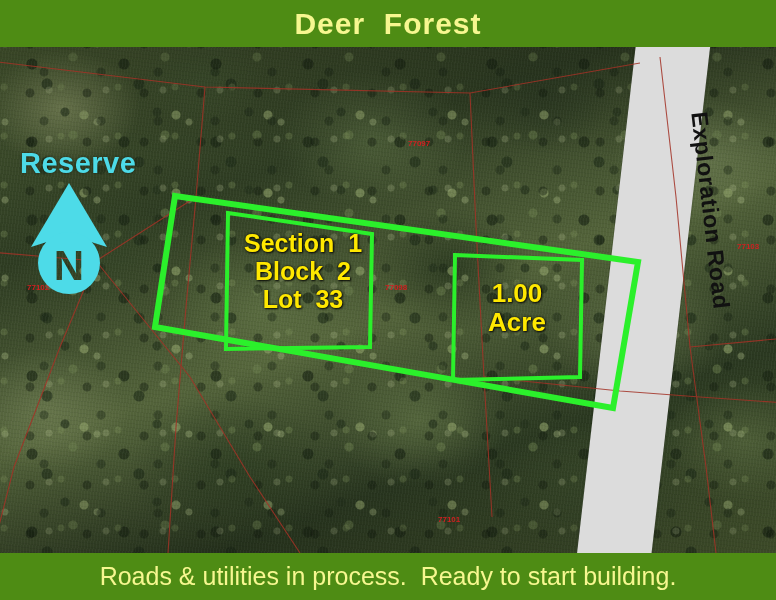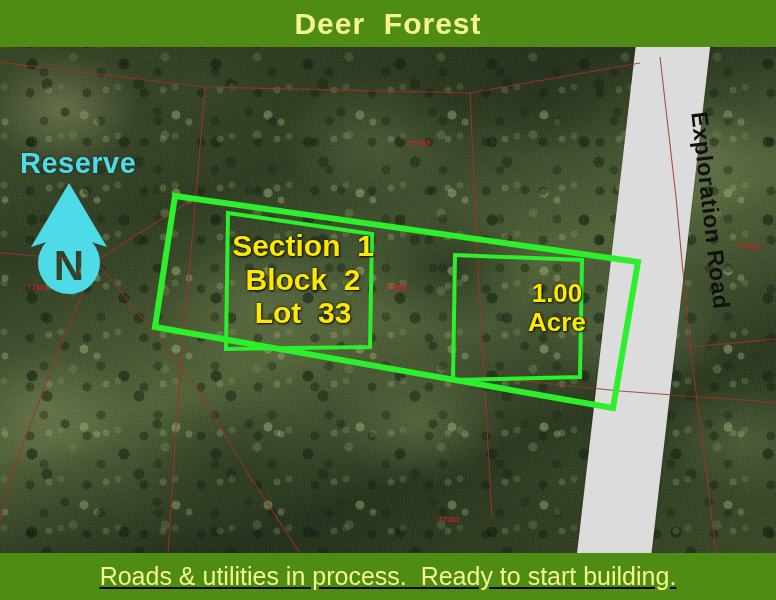--- a/index.html
+++ b/index.html
@@ -29,21 +29,20 @@
     justify-content: center;
     z-index: 40;
   }
   #banner-top {
     top: 0;
     height: 47px;
   }
   #banner-bottom {
     top: 553px;
     height: 47px;
-    text-decoration: underline;
   }
   .banner-title {
     color: #f7f790;
     font-weight: bold;
     font-size: 30px;
     letter-spacing: 1px;
     white-space: pre;
     line-height: 1;
   }
   .banner-sub {
@@ -182,21 +181,21 @@
     text-align: center;
     line-height: 1.12;
     white-space: pre;
     text-shadow: 0 0 3px rgba(0,0,0,.75), 1px 1px 2px rgba(0,0,0,.8);
     z-index: 18;
   }
   #lot-text {
     left: 218px;
     top: 182px;
     width: 170px;
-    font-size: 30px;
+    font-size: 25px;
   }
   #acre-text {
     left: 452px;
     top: 232px;
     width: 130px;
     font-size: 26px;
   }
 
   
   #reserve-label {
@@ -268,21 +267,21 @@
       <polygon points="175,149 638,215 613,361 155,280" fill="none" stroke="#2bf02b" stroke-width="6" stroke-linejoin="miter"></polygon>
 
       <polygon points="228,166 372,187 370,300 226,302" fill="none" stroke="#2bf02b" stroke-width="4" stroke-linejoin="miter"></polygon>
 
       <polygon points="455,208 582,213 580,330 453,333" fill="none" stroke="#2bf02b" stroke-width="4" stroke-linejoin="miter"></polygon>
     </svg>
 
     <div class="parcel-text" id="lot-text" style="white-space: pre; color: rgb(255, 232, 0);">Section  1
 Block  2
 Lot  33</div>
-    <div class="parcel-text" id="acre-text" style="white-space: pre; color: rgb(255, 232, 0); padding-left: 40px;">1.00
+    <div class="parcel-text" id="acre-text" style="white-space: pre; color: rgb(255, 232, 0);">1.00
 Acre</div>
 
     <div id="reserve-label" style="color: rgb(77, 219, 232);">Reserve</div>
 
     <svg id="compass" viewBox="0 0 84 118">
       <defs>
         <mask id="n-cutout">
           <rect x="0" y="0" width="84" height="118" fill="#fff"></rect>
           <text x="42" y="101" text-anchor="middle" font-family="Liberation Sans, sans-serif" font-size="42" font-weight="bold" fill="#000">N</text>
         </mask>

